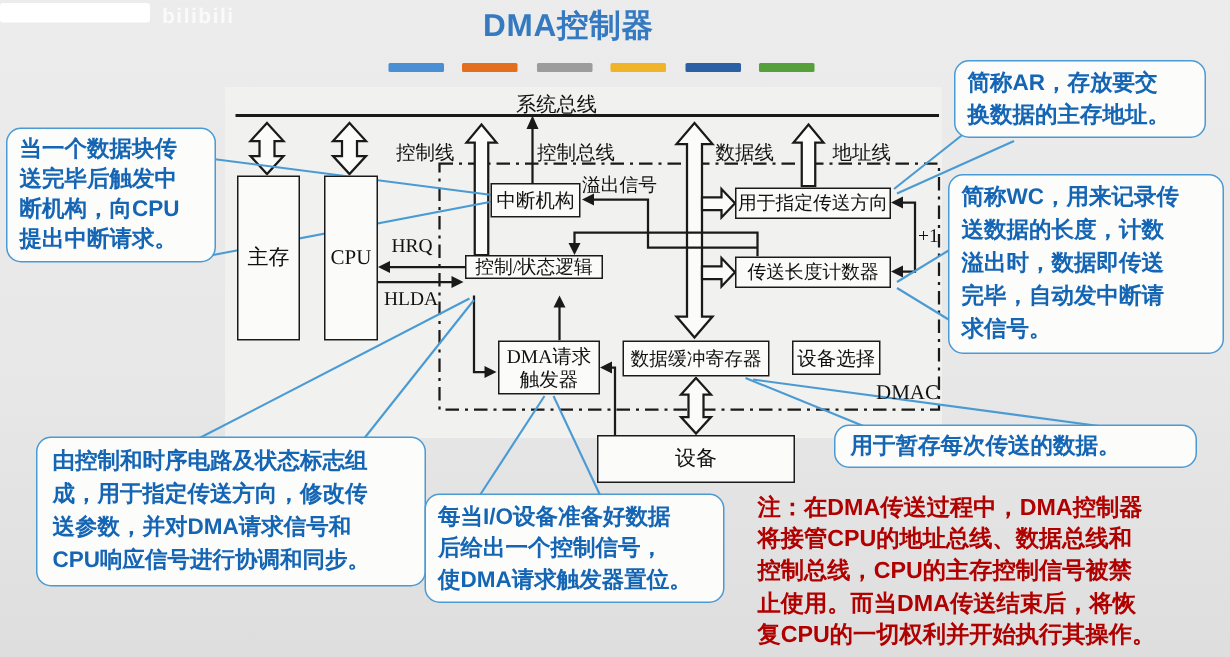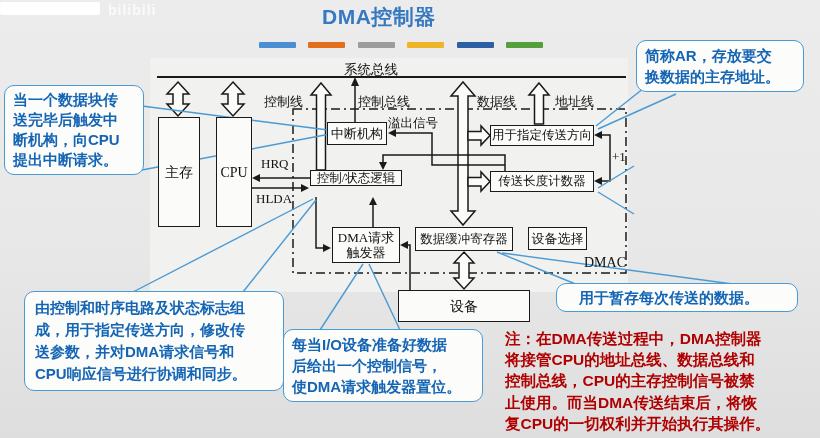--- a/index.html
+++ b/index.html
@@ -127,28 +127,33 @@
   <div class="abs dbox" style="left:415px;top:227px;width:98px;height:24px;font-size:12.5px;">数据缓冲寄存器</div>
   <div class="abs dbox" style="left:528px;top:227px;width:59px;height:23px;">设备选择</div>
   <div class="abs dbox" style="left:398px;top:290px;width:132px;height:32px;font-size:14px;">设备</div>
 
   <div class="abs callout" style="left: 4px; top: 85px; width: 140px; line-height: 20px; color: rgb(21, 101, 181);">当一个数据块传
 送完毕后触发中
 断机构，向CPU
 提出中断请求。</div>
   <div class="abs callout" style="left: 636px; top: 40px; width: 168px; color: rgb(21, 101, 181);">简称AR，存放要交
 换数据的主存地址。</div>
+  <div class="abs callout" style="left: 632px; top: 116px; width: 184px; line-height: 22px; color: rgb(21, 101, 181);">简称WC，用来记录传
+送数据的长度，计数
+溢出时，数据即传送
+完毕，自动发中断请
+求信号。</div>
   <div class="abs callout" style="left: 24px; top: 291px; width: 260px; line-height: 22px; padding: 5px 10px; color: rgb(21, 101, 181);">由控制和时序电路及状态标志组
 成，用于指定传送方向，修改传
 送参数，并对DMA请求信号和
 CPU响应信号进行协调和同步。</div>
   <div class="abs callout" style="left: 283px; top: 329px; width: 200px; color: rgb(21, 101, 181);">每当I/O设备准备好数据
 后给出一个控制信号，
 使DMA请求触发器置位。</div>
-  <div class="abs callout" style="left: 556px; top: 283px; width: 242px; padding: 3px 22px; color: rgb(21, 101, 181);">用于暂存每次传送的数据。</div>
+  <div class="abs callout" style="left: 556px; top: 283px; width: 242px; padding: 3px 10px; color: rgb(21, 101, 181);">用于暂存每次传送的数据。</div>
 
   <div class="abs note" style="left: 505px; top: 328px; width: 315px; color: rgb(176, 0, 0);">注：在DMA传送过程中，DMA控制器
 将接管CPU的地址总线、数据总线和
 控制总线，CPU的主存控制信号被禁
 止使用。而当DMA传送结束后，将恢
 复CPU的一切权利并开始执行其操作。</div>
 
 </div>
 
 </body></html>

